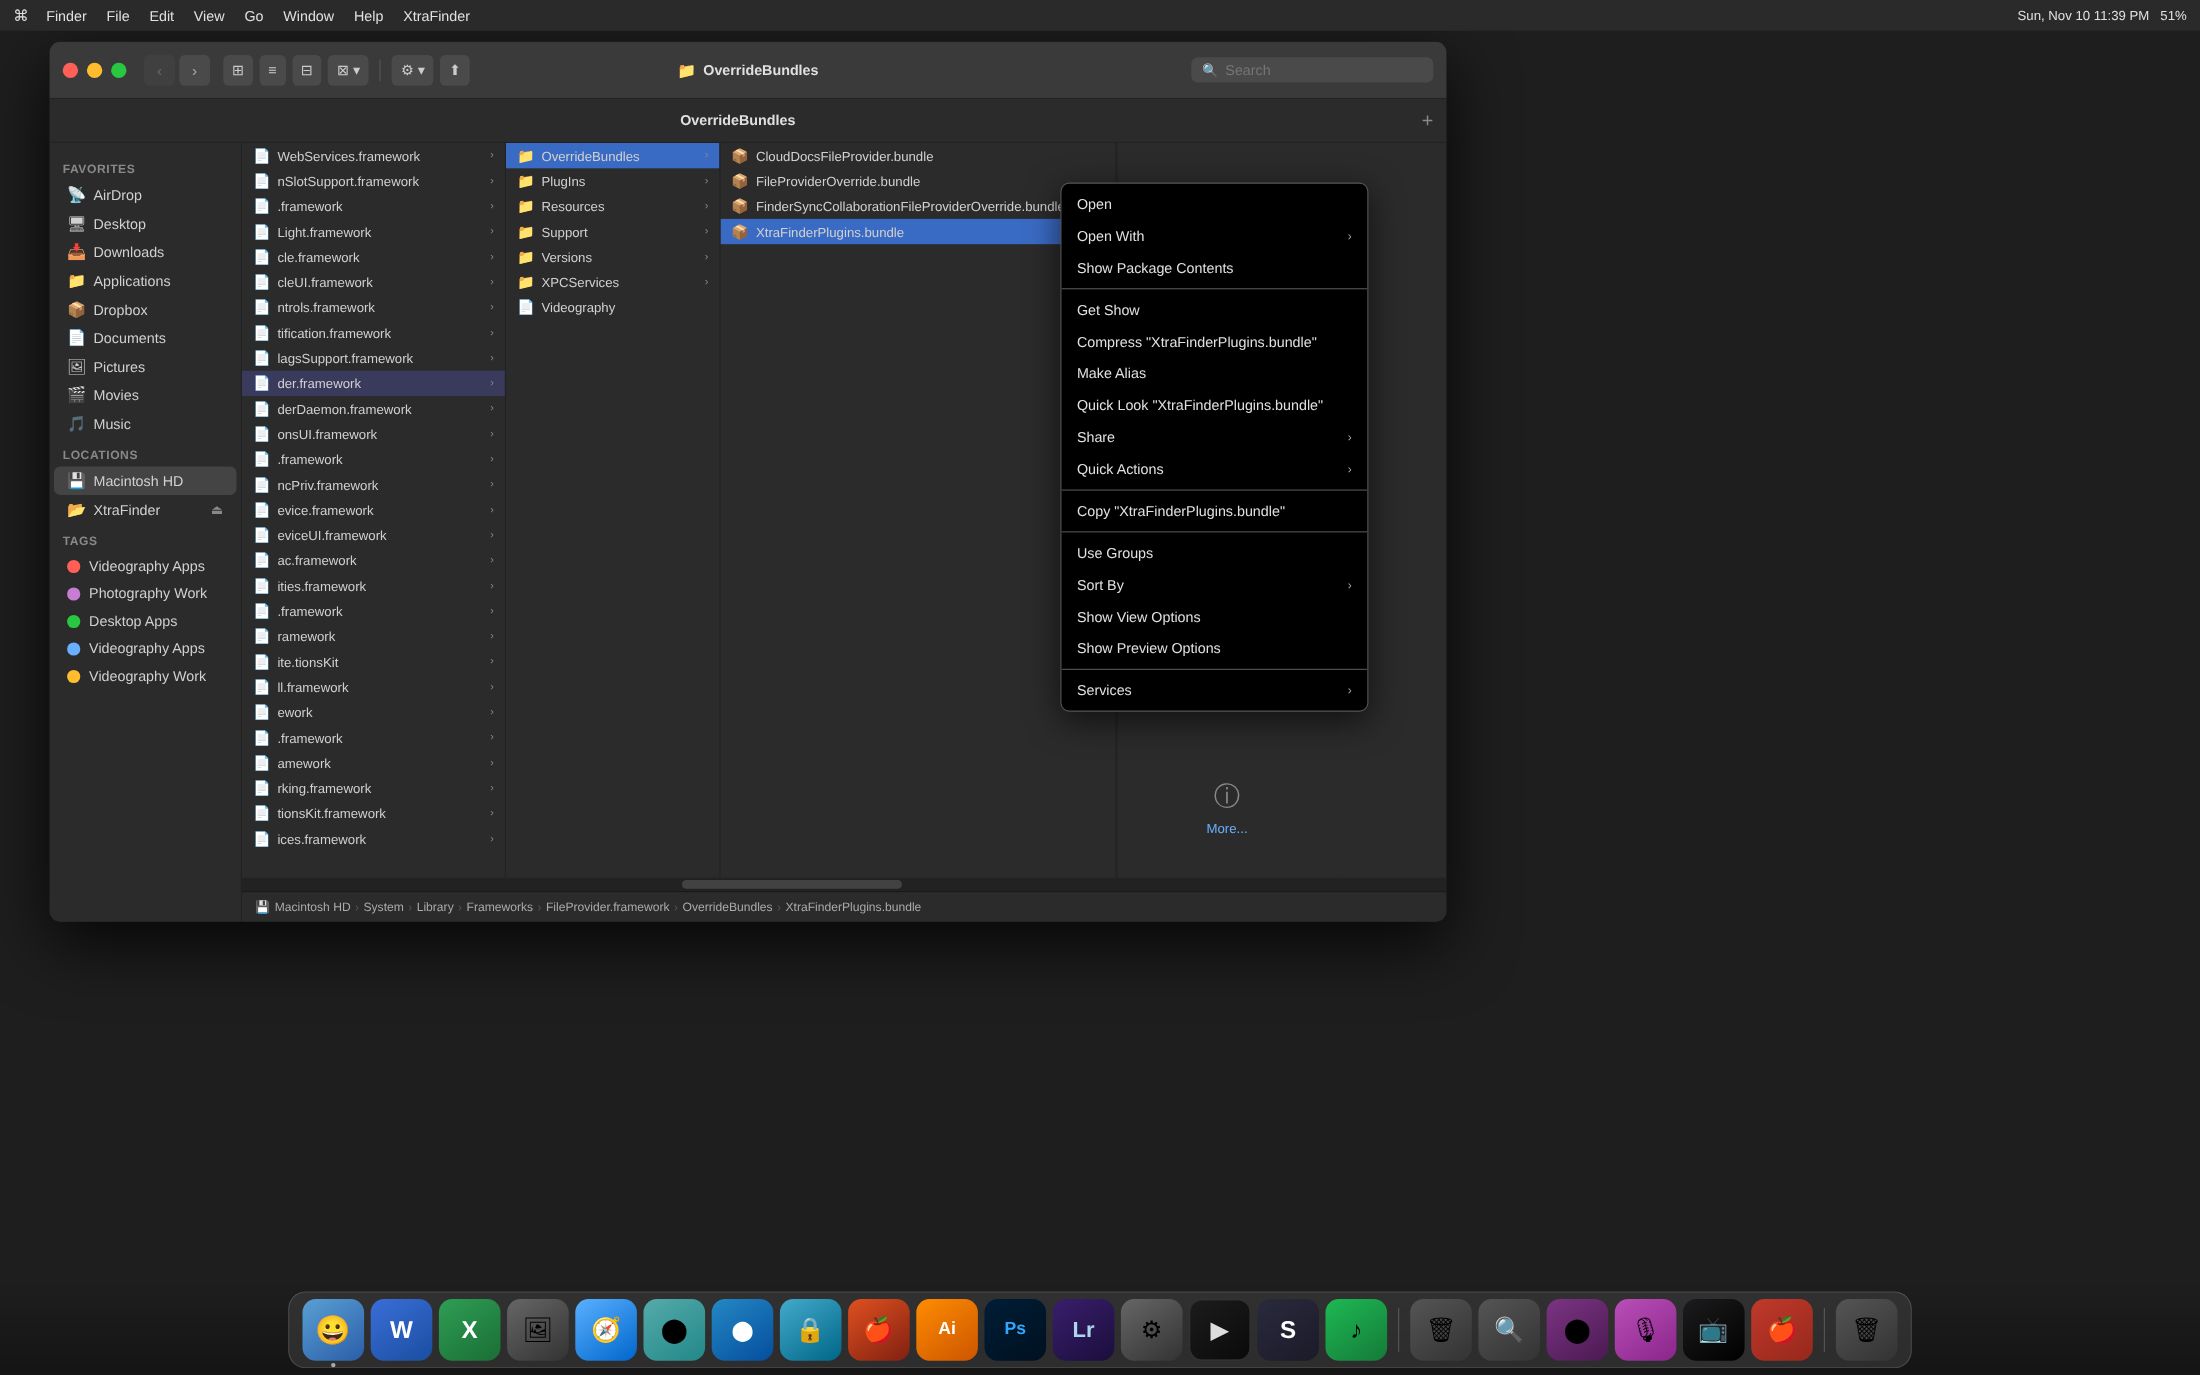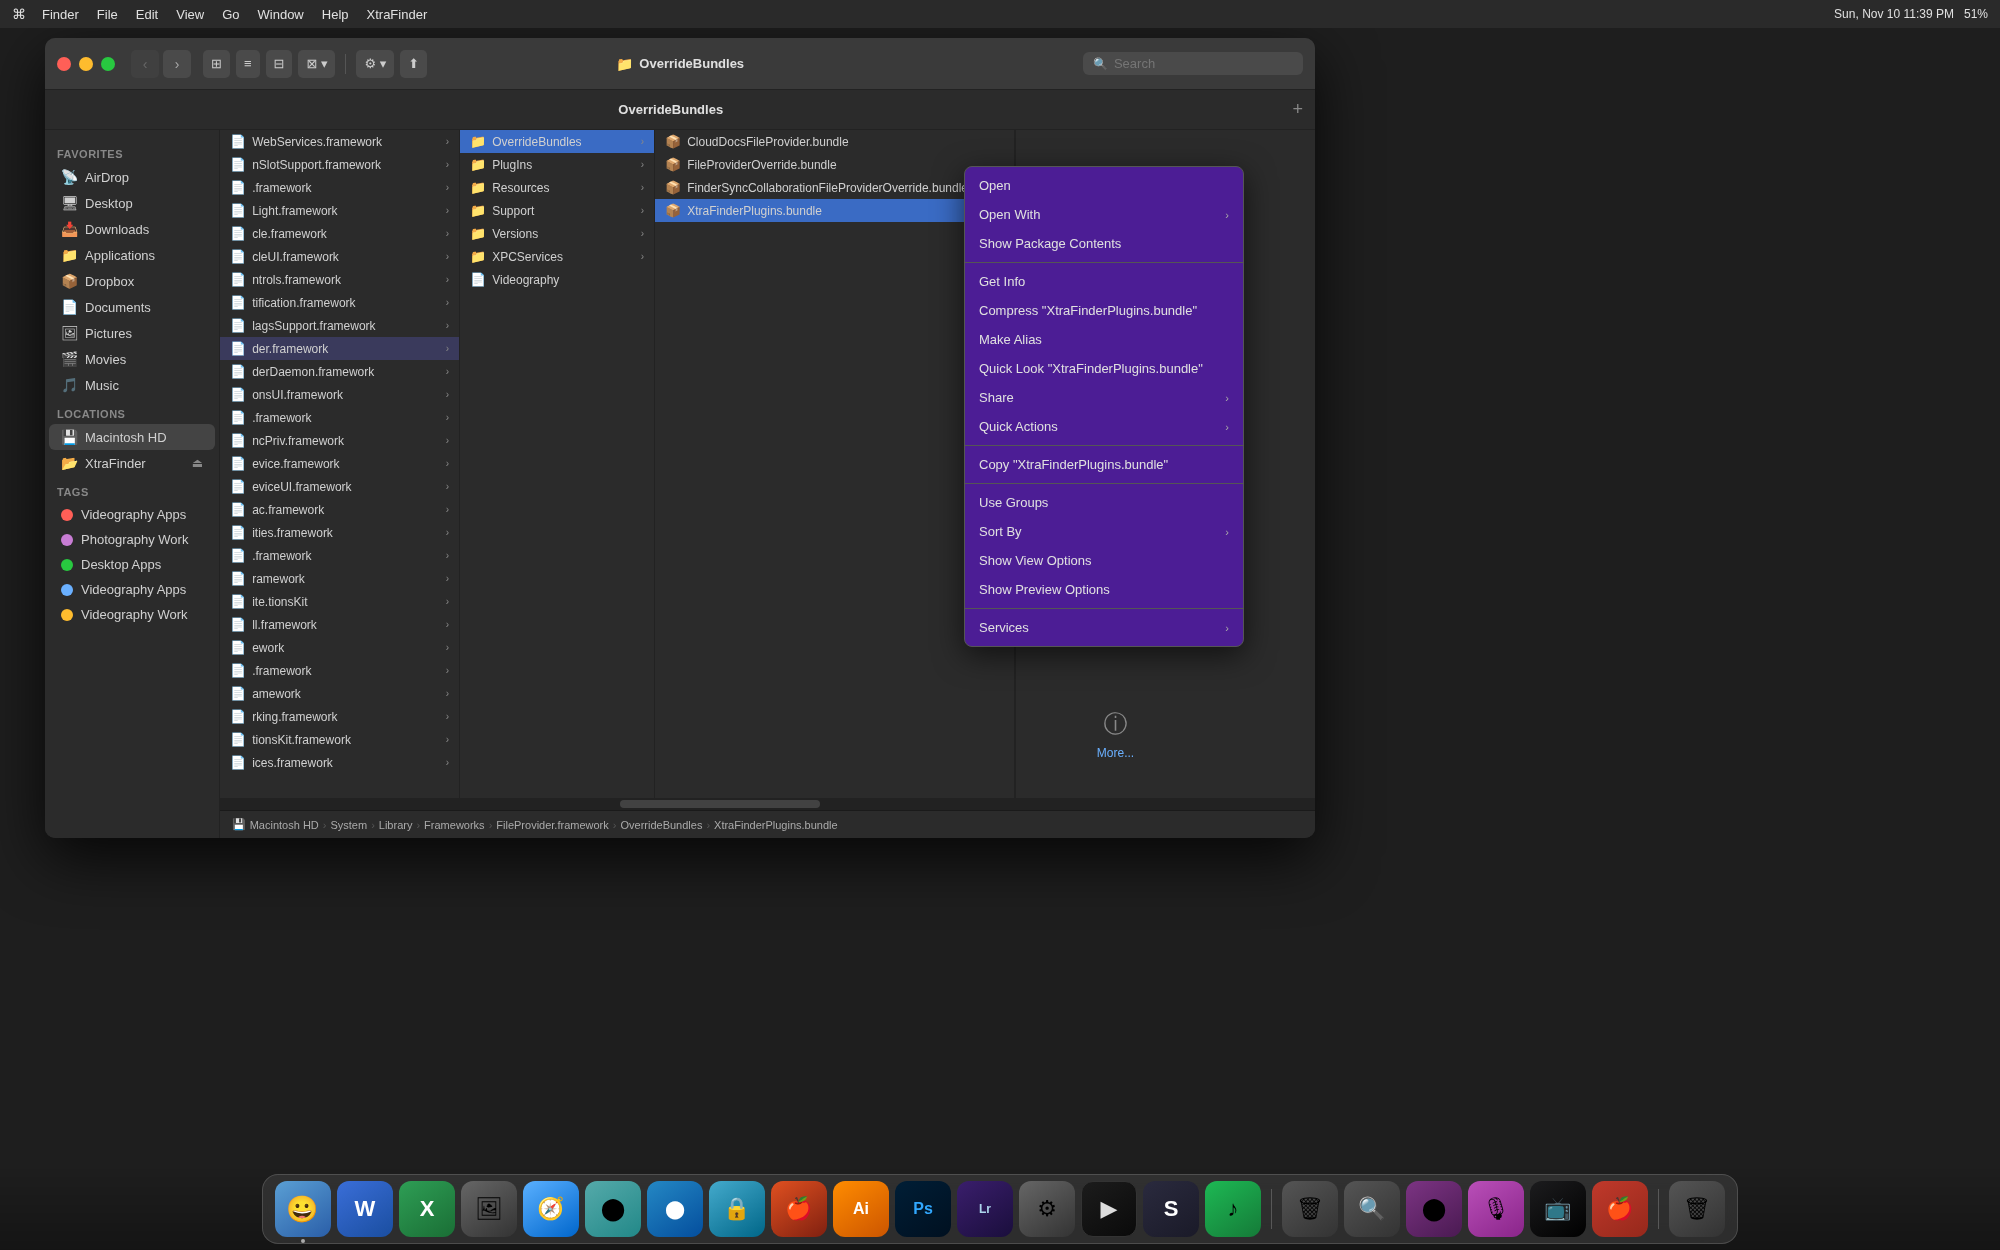--- a/index.html
+++ b/index.html
@@ -298,21 +298,21 @@
       cursor: pointer;
     }
     .breadcrumb-sep { color: #555; }
 
     
     .context-menu {
       position: absolute;
       top: 138px;
       left: 964px;
       width: 280px;
-      background: #4c1d95;
+      background: #000000;
       border-radius: 8px;
       box-shadow: 0 8px 30px rgba(0,0,0,0.6);
       overflow: hidden;
       z-index: 1000;
       border: 1px solid #555;
     }
     .cm-section {
       padding: 4px 0;
       border-bottom: 1px solid #555;
     }
@@ -831,21 +831,21 @@
         <span>Open With</span>
         <span class="cm-arrow">›</span>
       </div>
       <div class="cm-item">
         <span>Show Package Contents</span>
       </div>
     </div>
 
     <div class="cm-section">
       <div class="cm-item">
-        <span>Get Info</span>
+        <span>Get Show</span>
       </div>
       <div class="cm-item">
         <span>Compress "XtraFinderPlugins.bundle"</span>
       </div>
       <div class="cm-item">
         <span>Make Alias</span>
       </div>
       <div class="cm-item">
         <span>Quick Look "XtraFinderPlugins.bundle"</span>
       </div>
@@ -922,21 +922,21 @@
     <div class="dock-item" style="background:linear-gradient(145deg,#e05020,#802010);">
       <span style="font-size:22px;">🍎</span>
     </div>
     <div class="dock-item" style="background:linear-gradient(145deg,#ff8c00,#cc5500);text-align:right;">
       <span style="font-size:16px;color:#fff;font-weight:700;">Ai</span>
     </div>
     <div class="dock-item" style="background:linear-gradient(145deg,#001e36,#001020);">
       <span style="font-size:16px;color:#31a8ff;font-weight:700;">Ps</span>
     </div>
     <div class="dock-item" style="background:linear-gradient(145deg,#3a1e6c,#1a0e3c);">
-      <span style="font-size:12px;color:#add5ec;font-weight:700;">Lr</span>
+      <span style="font-size:20px;color:#add5ec;font-weight:700;">Lr</span>
     </div>
     <div class="dock-item" style="background:linear-gradient(145deg,#666,#333);">
       <span style="font-size:22px;">⚙</span>
     </div>
     <div class="dock-item" style="background:linear-gradient(145deg,#1c1c1c,#0a0a0a);border:1px solid #333;">
       <span style="font-size:22px;color:#ddd;">▶</span>
     </div>
     <div class="dock-item" style="background:linear-gradient(145deg,#2a2a3e,#1a1a28);">
       <span style="font-size:22px;color:#fff;font-weight:700;">S</span>
     </div>

